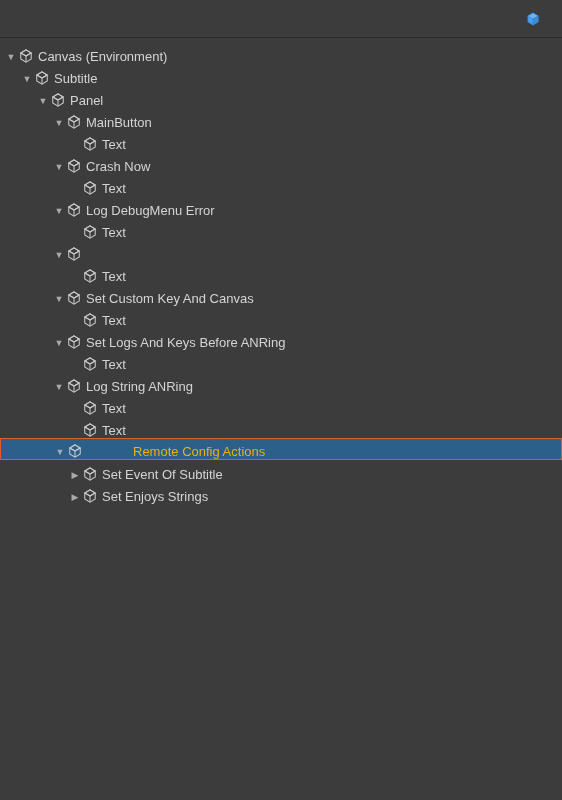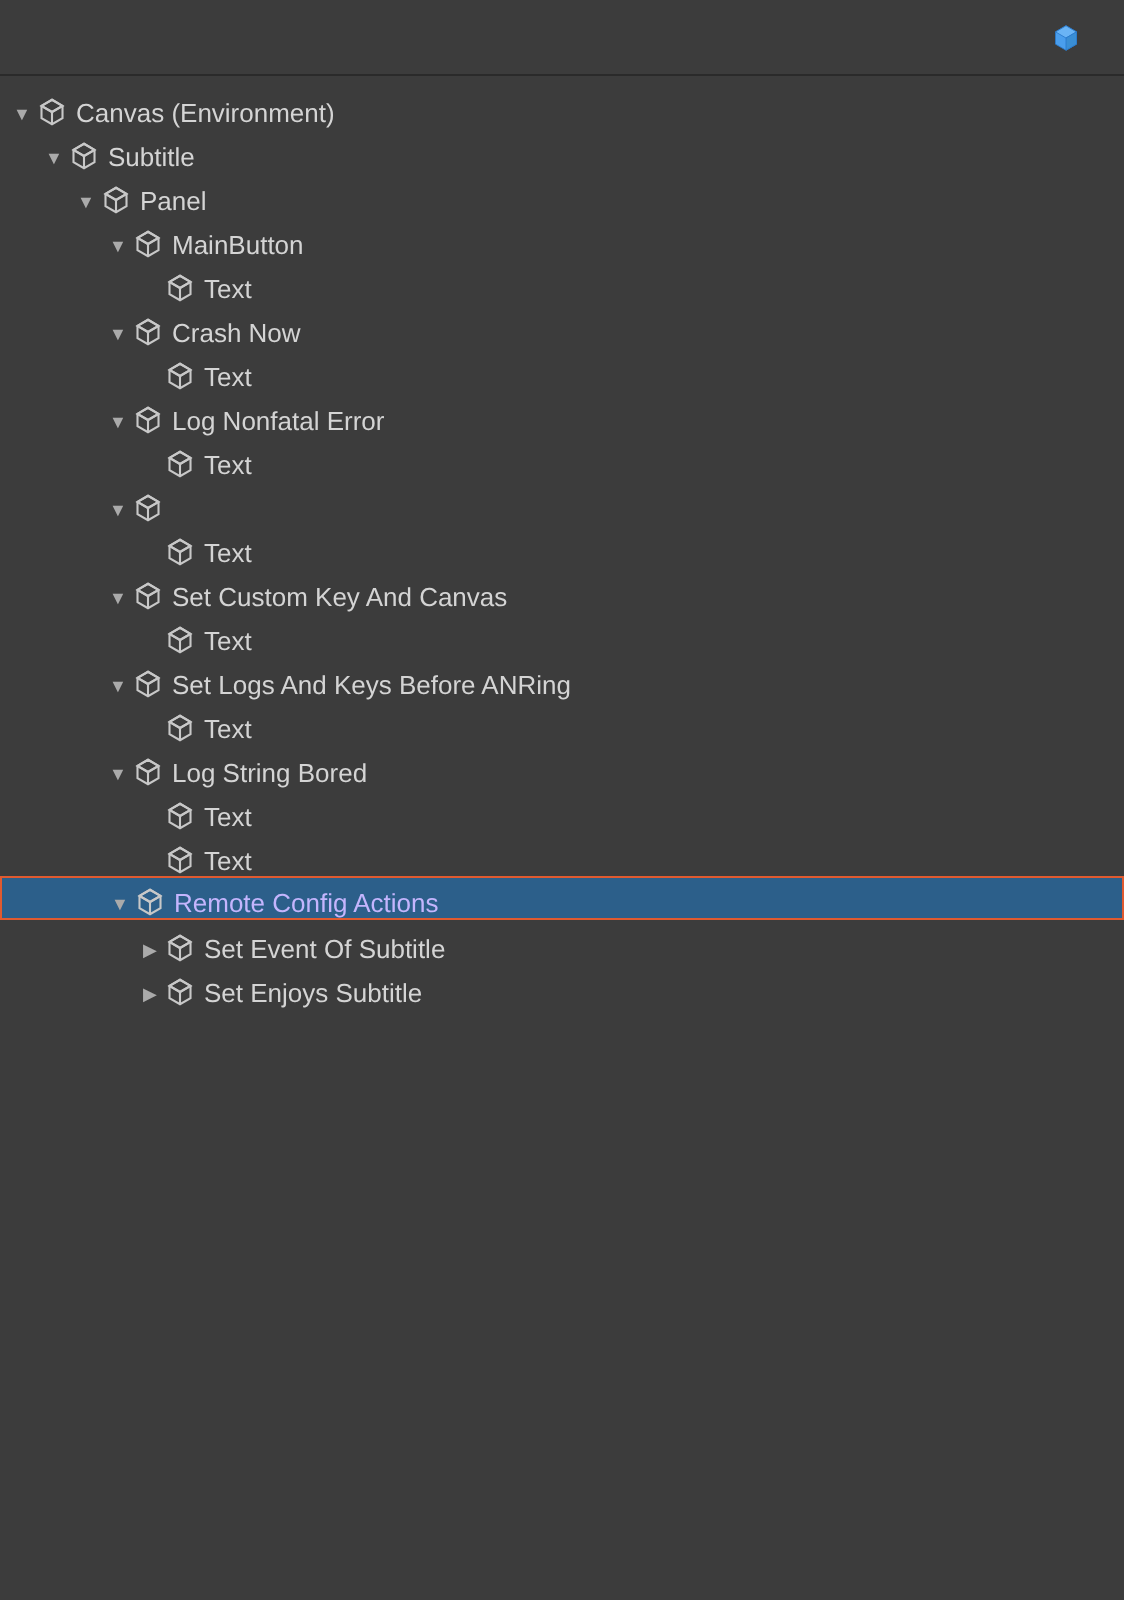--- a/index.html
+++ b/index.html
@@ -95,21 +95,22 @@
       align-items: center;
       justify-content: center;
     }
 
     .item-label {
       color: #d4d4d4;
       font-size: 13px;
     }
 
     .selected .item-label {
-      color: #c4b5fd;
+      color: #eab308;
+      margin-left: 46px;
     }
 
     
     .cube-svg {
       width: 14px;
       height: 14px;
     }
   </style>
 </head>
 <body>
@@ -229,21 +230,21 @@
       <span class="arrow down"></span>
       <span class="cube-icon">
         <svg width="14" height="14" viewBox="0 0 16 16" fill="none" xmlns="http://www.w3.org/2000/svg">
     <path d="M8 1L14 4.5V11.5L8 15L2 11.5V4.5L8 1Z" fill="none" stroke="#c8c8c8" stroke-width="1.2"></path>
     <path d="M8 1L14 4.5L8 8L2 4.5L8 1Z" fill="none" stroke="#c8c8c8" stroke-width="1.2"></path>
     <path d="M8 8V15" stroke="#c8c8c8" stroke-width="1.2"></path>
     <path d="M8 8L14 4.5" stroke="#c8c8c8" stroke-width="1.2"></path>
     <path d="M8 8L2 4.5" stroke="#c8c8c8" stroke-width="1.2"></path>
   </svg>
       </span>
-      <span class="item-label">Log Nonfatal Error</span>
+      <span class="item-label">Log DebugMenu Error</span>
     </div>
     <div class="tree-item">
       <span class="indent" style="width: 68px;"></span>
       <span class="arrow empty"></span>
       <span class="cube-icon">
         <svg width="14" height="14" viewBox="0 0 16 16" fill="none" xmlns="http://www.w3.org/2000/svg">
     <path d="M8 1L14 4.5V11.5L8 15L2 11.5V4.5L8 1Z" fill="none" stroke="#c8c8c8" stroke-width="1.2"></path>
     <path d="M8 1L14 4.5L8 8L2 4.5L8 1Z" fill="none" stroke="#c8c8c8" stroke-width="1.2"></path>
     <path d="M8 8V15" stroke="#c8c8c8" stroke-width="1.2"></path>
     <path d="M8 8L14 4.5" stroke="#c8c8c8" stroke-width="1.2"></path>
@@ -340,21 +341,21 @@
       <span class="arrow down"></span>
       <span class="cube-icon">
         <svg width="14" height="14" viewBox="0 0 16 16" fill="none" xmlns="http://www.w3.org/2000/svg">
     <path d="M8 1L14 4.5V11.5L8 15L2 11.5V4.5L8 1Z" fill="none" stroke="#c8c8c8" stroke-width="1.2"></path>
     <path d="M8 1L14 4.5L8 8L2 4.5L8 1Z" fill="none" stroke="#c8c8c8" stroke-width="1.2"></path>
     <path d="M8 8V15" stroke="#c8c8c8" stroke-width="1.2"></path>
     <path d="M8 8L14 4.5" stroke="#c8c8c8" stroke-width="1.2"></path>
     <path d="M8 8L2 4.5" stroke="#c8c8c8" stroke-width="1.2"></path>
   </svg>
       </span>
-      <span class="item-label">Log String Bored</span>
+      <span class="item-label">Log String ANRing</span>
     </div>
     <div class="tree-item">
       <span class="indent" style="width: 68px;"></span>
       <span class="arrow empty"></span>
       <span class="cube-icon">
         <svg width="14" height="14" viewBox="0 0 16 16" fill="none" xmlns="http://www.w3.org/2000/svg">
     <path d="M8 1L14 4.5V11.5L8 15L2 11.5V4.5L8 1Z" fill="none" stroke="#c8c8c8" stroke-width="1.2"></path>
     <path d="M8 1L14 4.5L8 8L2 4.5L8 1Z" fill="none" stroke="#c8c8c8" stroke-width="1.2"></path>
     <path d="M8 8V15" stroke="#c8c8c8" stroke-width="1.2"></path>
     <path d="M8 8L14 4.5" stroke="#c8c8c8" stroke-width="1.2"></path>
@@ -410,15 +411,15 @@
       <span class="arrow right"></span>
       <span class="cube-icon">
         <svg width="14" height="14" viewBox="0 0 16 16" fill="none" xmlns="http://www.w3.org/2000/svg">
     <path d="M8 1L14 4.5V11.5L8 15L2 11.5V4.5L8 1Z" fill="none" stroke="#c8c8c8" stroke-width="1.2"></path>
     <path d="M8 1L14 4.5L8 8L2 4.5L8 1Z" fill="none" stroke="#c8c8c8" stroke-width="1.2"></path>
     <path d="M8 8V15" stroke="#c8c8c8" stroke-width="1.2"></path>
     <path d="M8 8L14 4.5" stroke="#c8c8c8" stroke-width="1.2"></path>
     <path d="M8 8L2 4.5" stroke="#c8c8c8" stroke-width="1.2"></path>
   </svg>
       </span>
-      <span class="item-label">Set Enjoys Subtitle</span>
+      <span class="item-label">Set Enjoys Strings</span>
     </div>
   </div>
 
 </body></html>

